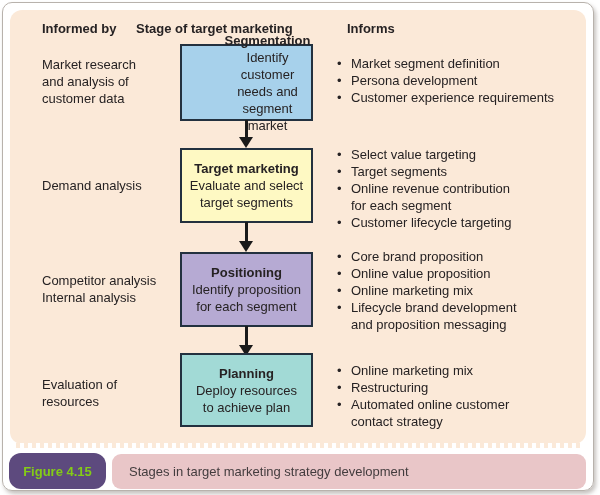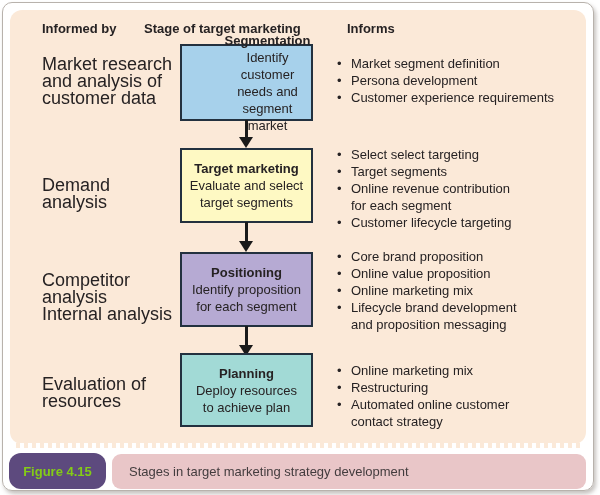--- a/index.html
+++ b/index.html
@@ -19,21 +19,21 @@
     position:absolute; left:10px; top:10px; width:576px; height:434px;
     border-radius:12px;
   }
   .perf {
     position:absolute; left:16px; top:443px; width:564px; height:5px;
     background:repeating-linear-gradient(90deg, #fbe9d8 0 4px, #ffffff 4px 8px);
   }
   .hdr { position:absolute; font-size:13px; font-weight:bold; white-space:nowrap; }
   .lbl {
     position:absolute; left:42px; width:135px;
-    font-size:18px; line-height:17px; white-space:pre-line;
+    font-size:13px; line-height:17px; white-space:pre-line;
   }
   .stagebox {
     position:absolute; left:180px; width:133px; box-sizing:border-box;
     border:2px solid #23313f;
     display:flex; flex-direction:column; justify-content:center;
     text-align:center; font-size:13px; line-height:17px;
   }
   .stagebox .t { font-weight:bold; }
   .stagebox .b { white-space:pre-line; }
   .arrow {
@@ -67,21 +67,21 @@
 </head>
 <body>
 
 <div id="canvas">
   <div class="card"></div>
 
   <div class="panel" style="background-color: rgb(251, 233, 216);"></div>
   <div class="perf"></div>
 
   <div class="hdr" style="left:42px; top:21px;">Informed by</div>
-  <div class="hdr" style="left:144px; top:21px;">Stage of target marketing</div>
+  <div class="hdr" style="left:136px; top:21px;">Stage of target marketing</div>
   <div class="hdr" style="left:347px; top:21px;">Informs</div>
 
   <div class="lbl" style="top:56px;">Market research
 and analysis of
 customer data</div>
   <div class="stagebox" style="top: 44px; height: 77px; background-color: rgb(167, 209, 235); padding-left: 42px;">
     <div class="t">Segmentation</div>
     <div class="b">Identify customer
 needs and
 segment market</div>
@@ -108,21 +108,21 @@
 
   <div class="lbl" style="top:177px;">Demand analysis</div>
   <div class="stagebox" style="top: 148px; height: 75px; background-color: #fef9c3;">
     <div class="t">Target marketing</div>
     <div class="b">Evaluate and select
 target segments</div>
   </div>
   <div class="informs" style="top:146px;">
     <div class="item">
         <span class="dot">•</span>
-        <span class="btxt">Select select targeting</span>
+        <span class="btxt">Select value targeting</span>
       </div>
     <div class="item">
         <span class="dot">•</span>
         <span class="btxt">Target segments</span>
       </div>
     <div class="item">
         <span class="dot">•</span>
         <span class="btxt">Online revenue contribution
 for each segment</span>
       </div>

